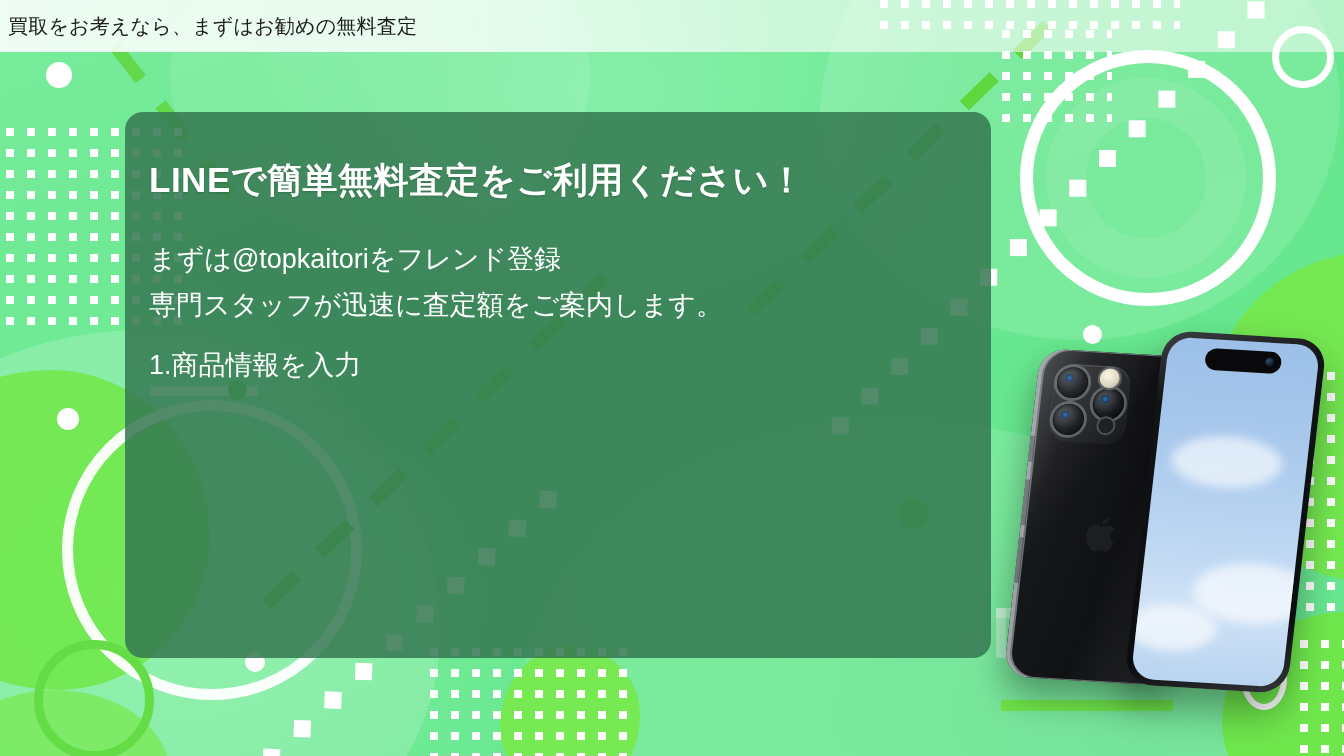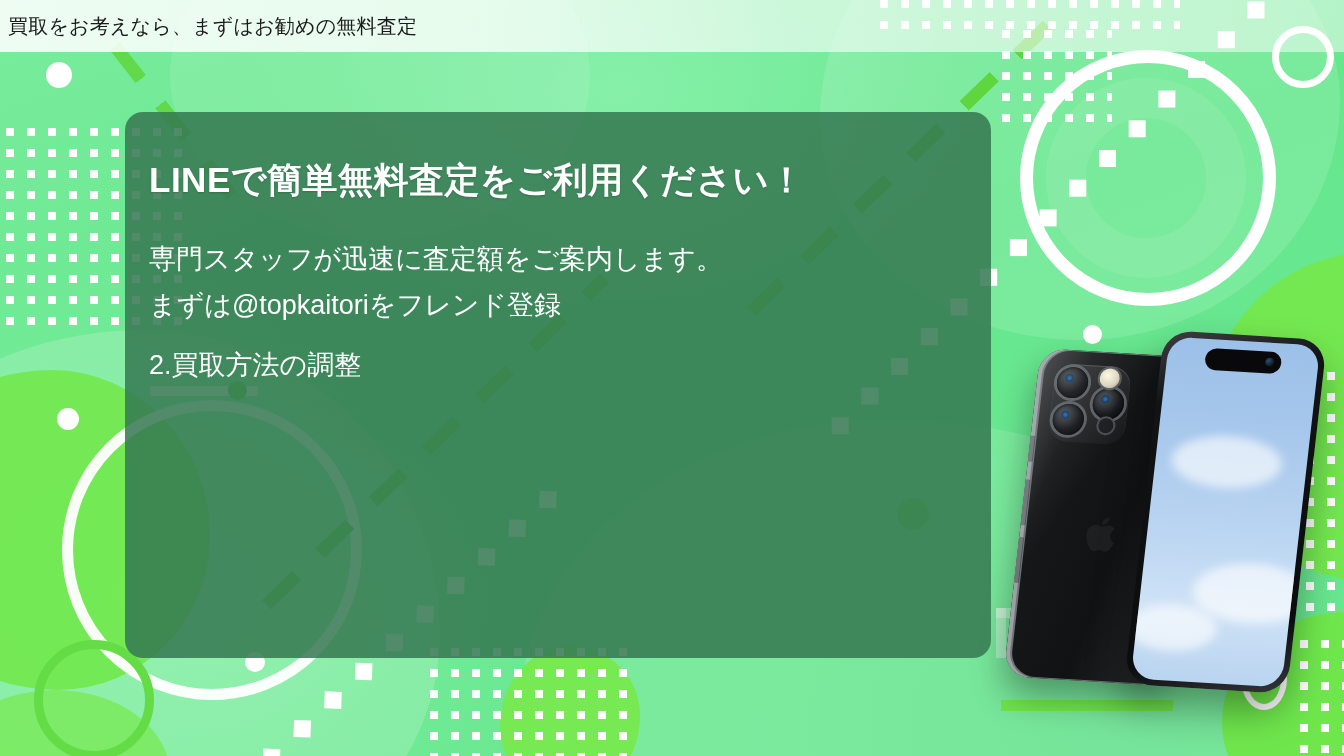--- a/index.html
+++ b/index.html
@@ -388,27 +388,27 @@
         <span class="cloud cl-3"></span>
         <span class="island"></span>
       </div>
     </div>
   </div>
 
   <div class="card">
     <h1 class="card-title">LINEで簡単無料査定をご利用ください！</h1>
 
     <div class="card-body">
+      <p class="card-line">まずは@topkaitoriをフレンド登録</p>
       <p class="card-line">専門スタッフが迅速に査定額をご案内します。</p>
-      <p class="card-line">まずは@topkaitoriをフレンド登録</p>
     </div>
 
 
     <ul class="steps-list">
-      <li>2.買取方法の調整</li>
+      <li>1.商品情報を入力</li>
     </ul>
   </div>
 
   <div class="topbar">
     <span class="topbar-text">買取をお考えなら、まずはお勧めの無料査定</span>
   </div>
 
 </div>
 
 </body></html>

